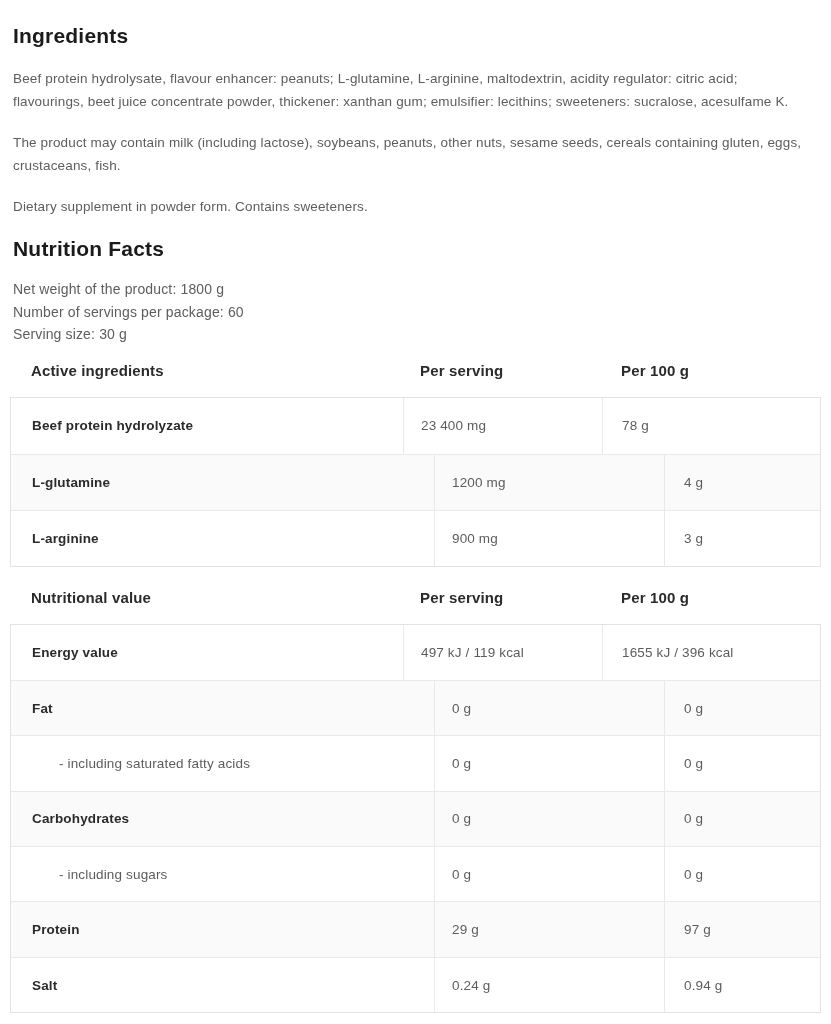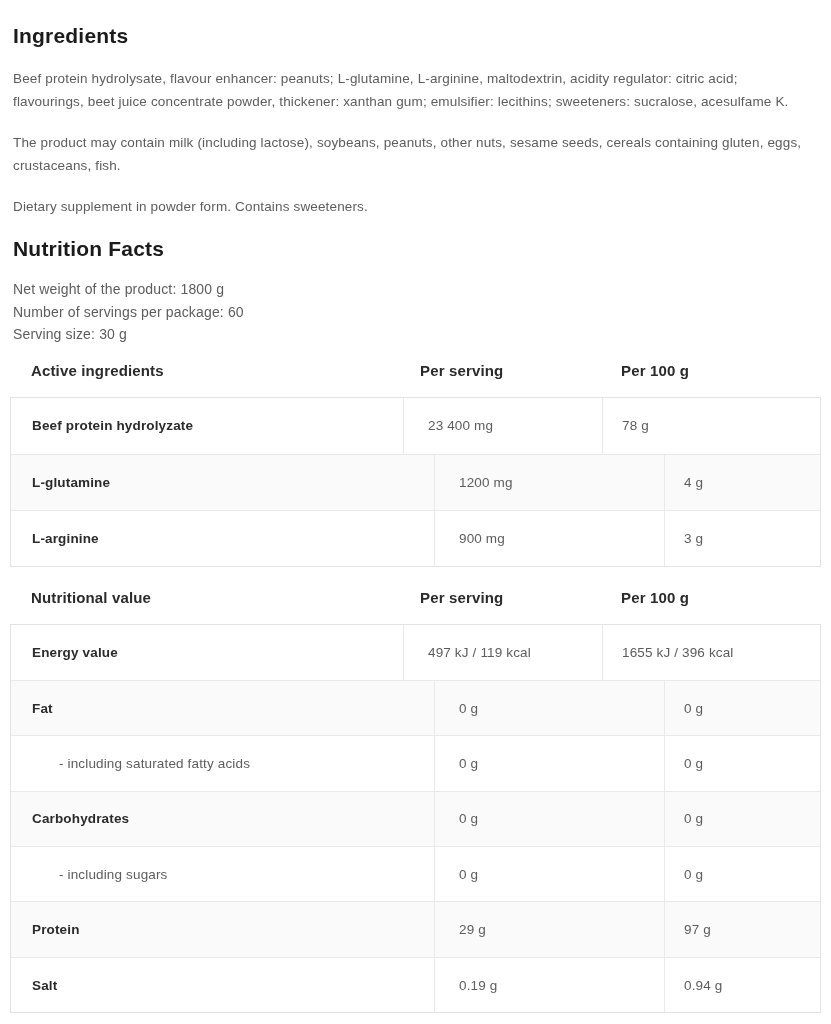--- a/index.html
+++ b/index.html
@@ -75,21 +75,21 @@
   .nrow:nth-child(even) { background: #fafafa; }
 
   .cell {
     display: flex;
     align-items: center;
     height: 100%;
     font-size: 13.5px;
     letter-spacing: 0.15px;
   }
   .cell.c1 { padding-left: 21px; }
-  .cell.c2 { padding-left: 24px; border-left: 1px solid #e9e9e9; }
+  .cell.c2 { padding-left: 17px; border-left: 1px solid #e9e9e9; }
   .cell.c3 { padding-left: 19px; border-left: 1px solid #e9e9e9; }
   .cell-label  { font-weight: 700; color: #2b2b2b; }
   .cell-label.indent { font-weight: 400; color: #5d5d5d; padding-left: 48px; }
   .cell-value  { font-weight: 400; color: #5d5d5d; }
 </style>
 </head>
 <body>
 
 <div class="page">
 
@@ -177,20 +177,20 @@
           <div class="cell c2 cell-value">0 g</div>
           <div class="cell c3 cell-value">0 g</div>
         </div>
         <div class="nrow h55">
           <div class="cell c1 cell-label">Protein</div>
           <div class="cell c2 cell-value">29 g</div>
           <div class="cell c3 cell-value">97 g</div>
         </div>
         <div class="nrow h55">
           <div class="cell c1 cell-label">Salt</div>
-          <div class="cell c2 cell-value">0.19 g</div>
+          <div class="cell c2 cell-value">0.24 g</div>
           <div class="cell c3 cell-value">0.94 g</div>
         </div>
       </div>
     </div>
   </section>
 
 </div>
 
 </body></html>

